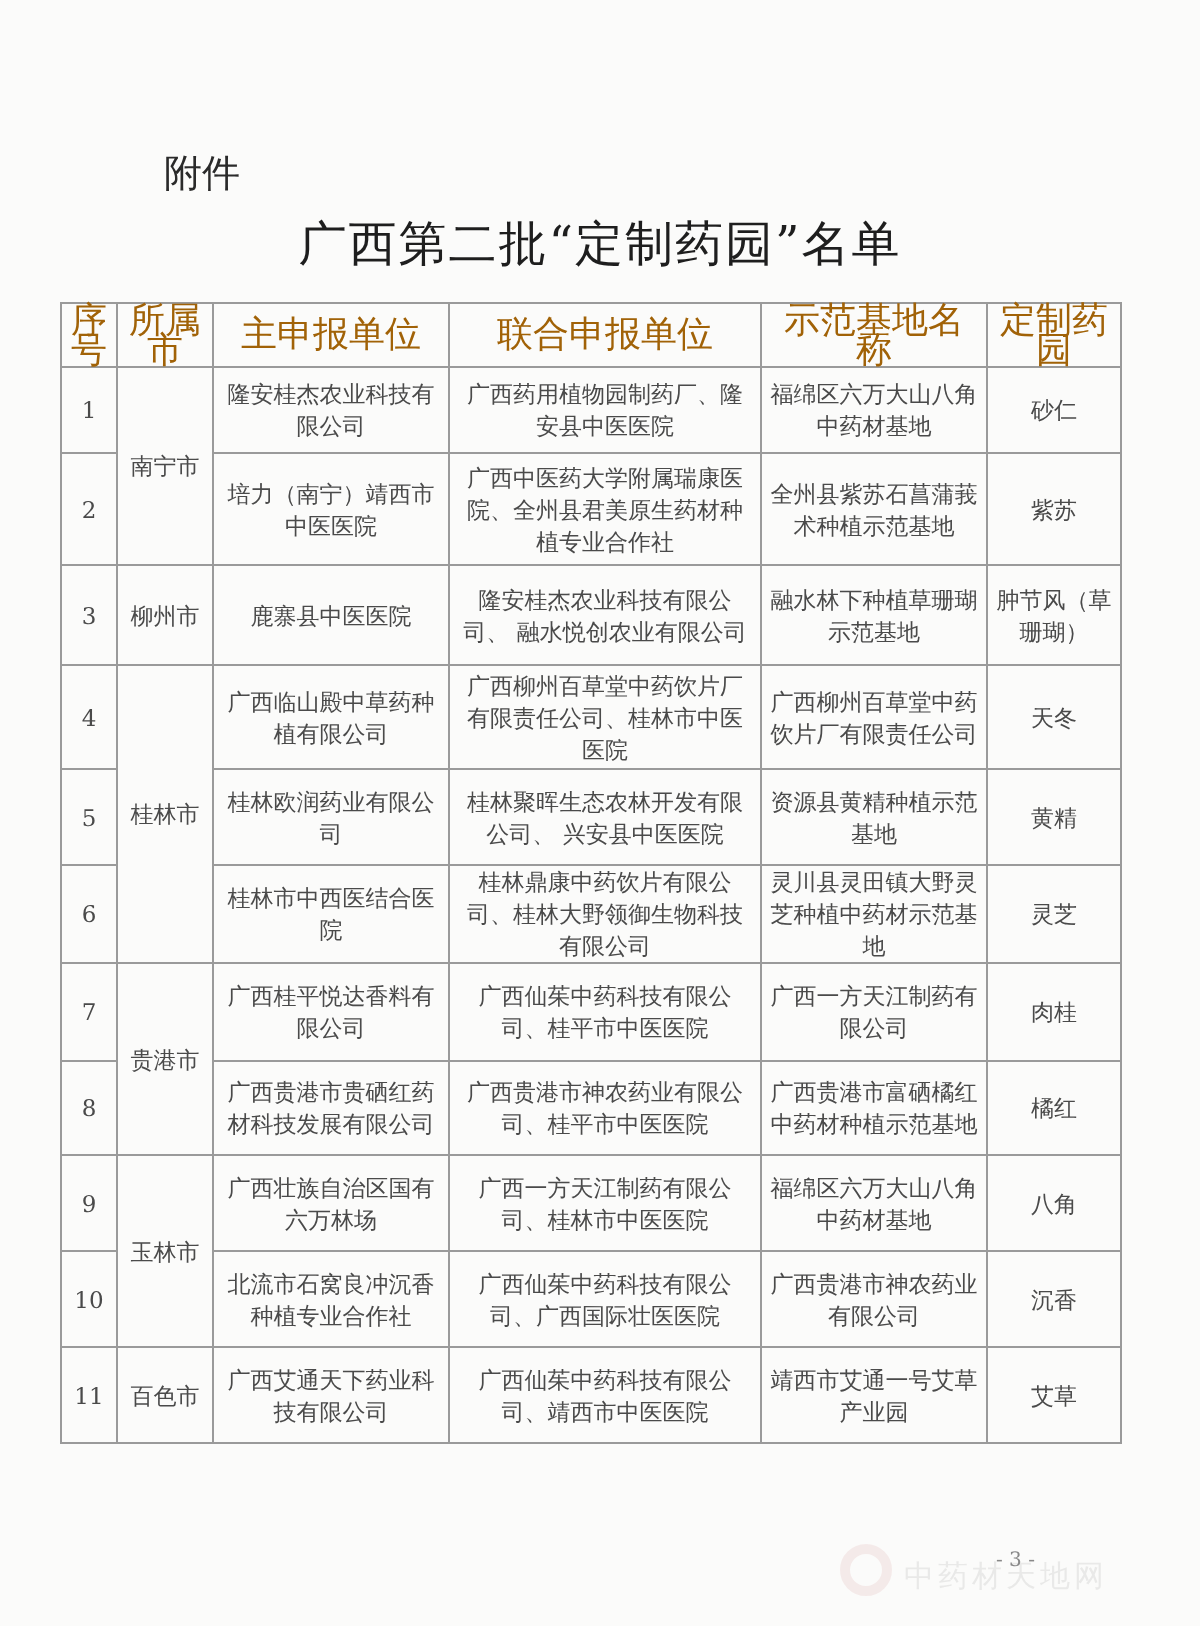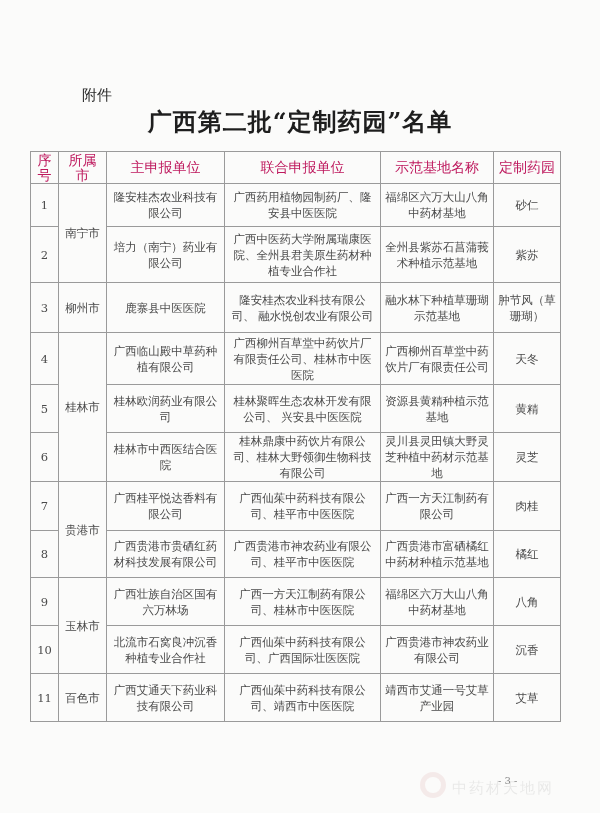--- a/index.html
+++ b/index.html
@@ -1,37 +1,37 @@
 <!DOCTYPE html>
 <html><head>
 <meta charset="utf-8">
 <style>
   html, body { margin: 0; padding: 0; }
   body {
     width: 600px; height: 813px; background: #fbfbfa; position: relative; overflow: hidden;
     font-family: "DejaVu Serif", "Liberation Serif", serif; color: #3a3a3a;
   }
   .attach-label {
-    position: absolute; left: 82px; top: 86px; font-size: 15px; color: #2a2a2a;
+    position: absolute; left: 82px; top: 74px; font-size: 19px; color: #2a2a2a;
     font-family: Liberation Sans, sans-serif;
   }
   .doc-title {
     position: absolute; left: 0; width: 600px; top: 106px; text-align: center;
-    font-size: 24px; font-weight: bold; color: #1e1e1e; letter-spacing: 1px;
+    font-size: 24px; font-weight: normal; color: #1e1e1e; letter-spacing: 1px;
   }
   table.list {
     position: absolute; left: 30px; top: 151px; border-collapse: collapse;
     table-layout: fixed; width: 530px;
   }
   table.list td, table.list th {
     border: 1px solid #9a9a9a; text-align: center; vertical-align: middle;
     font-size: 11.5px; line-height: 16px; padding: 0 3px; font-weight: normal; color: #4a4a4a;
   }
   table.list th {
-    font-family: "DejaVu Sans", "Liberation Sans", sans-serif; font-size: 14px; color: #be185d;
+    font-family: "DejaVu Sans", "Liberation Sans", sans-serif; font-size: 18px; color: #a16207;
     height: 31px; line-height: 15px;
   }
   td.num { font-size: 11px; color: #333; }
   .page-num {
     position: absolute; left: 498px; top: 775px; font-size: 10px; color: #888;
   }
   .watermark {
     position: absolute; left: 420px; top: 762px; width: 170px; height: 36px;
     opacity: 0.18; display: flex; align-items: flex-end;
   }
@@ -67,21 +67,21 @@
     <tr style="height:43px">
       <td class="num">1</td>
       <td rowspan="2">南宁市</td>
       <td>隆安桂杰农业科技有限公司</td>
       <td>广西药用植物园制药厂、隆安县中医医院</td>
       <td>福绵区六万大山八角中药材基地</td>
       <td>砂仁</td>
     </tr>
     <tr style="height:56px">
       <td class="num">2</td>
-      <td>培力（南宁）药业有限公司</td>
+      <td>培力（南宁）靖西市中医医院</td>
       <td>广西中医药大学附属瑞康医院、全州县君美原生药材种植专业合作社</td>
       <td>全州县紫苏石菖蒲莪术种植示范基地</td>
       <td>紫苏</td>
     </tr>
     <tr style="height:50px">
       <td class="num">3</td>
       <td>柳州市</td>
       <td>鹿寨县中医医院</td>
       <td>隆安桂杰农业科技有限公司、 融水悦创农业有限公司</td>
       <td>融水林下种植草珊瑚示范基地</td>

